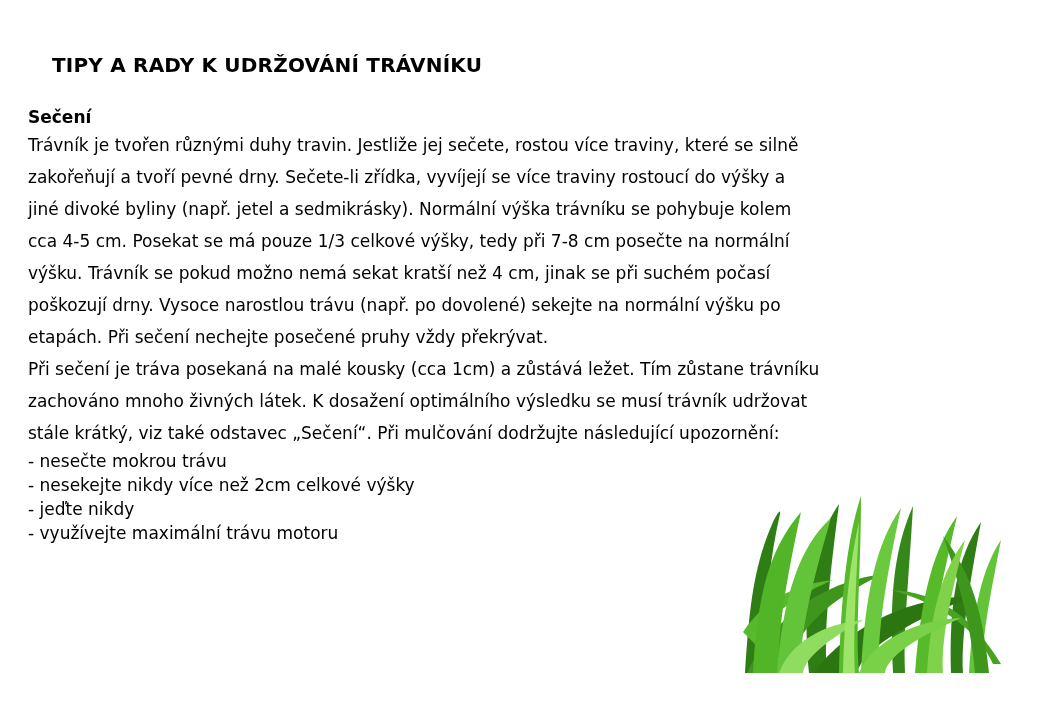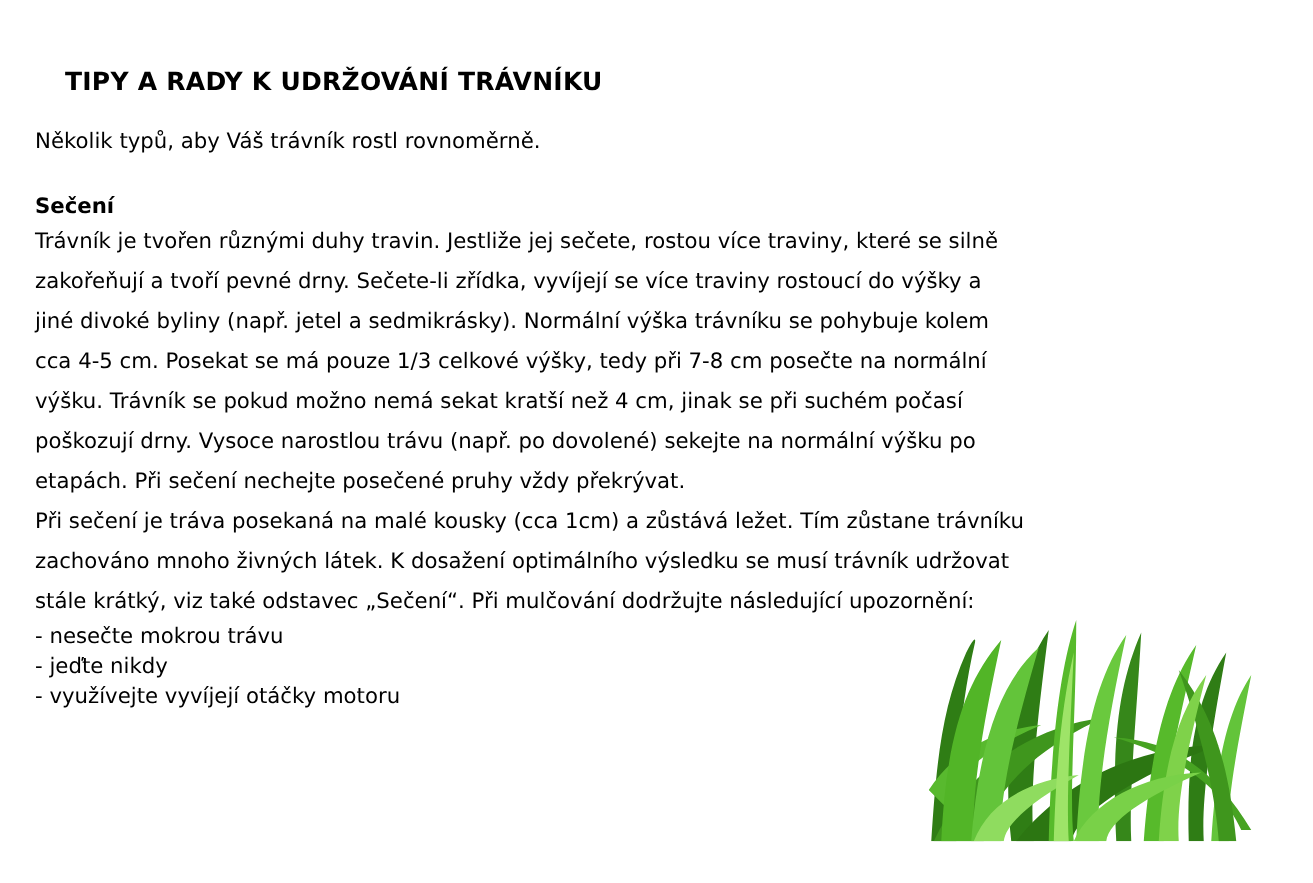--- a/index.html
+++ b/index.html
@@ -56,41 +56,41 @@
   }
   .grass-art svg { display: block; width: 100%; height: 100%; }
 </style>
 </head>
 <body>
 
 <div class="content">
 
   <h1 class="doc-title">TIPY A RADY K UDRŽOVÁNÍ TRÁVNÍKU</h1>
 
-  <p class="intro">Několik typů, aby Váš trávník rostl rovnoměrně.</p>
 
   <h2 class="section-heading">Sečení</h2>
 
   <p class="paragraph">Trávník je tvořen různými duhy travin. Jestliže jej sečete, rostou více traviny, které se silně
 zakořeňují a tvoří pevné drny. Sečete-li zřídka, vyvíjejí se více traviny rostoucí do výšky a
 jiné divoké byliny (např. jetel a sedmikrásky). Normální výška trávníku se pohybuje kolem
 cca 4-5 cm. Posekat se má pouze 1/3 celkové výšky, tedy při 7-8 cm posečte na normální
 výšku. Trávník se pokud možno nemá sekat kratší než 4 cm, jinak se při suchém počasí
 poškozují drny. Vysoce narostlou trávu (např. po dovolené) sekejte na normální výšku po
 etapách. Při sečení nechejte posečené pruhy vždy překrývat.</p>
 
 
   <p class="paragraph">Při sečení je tráva posekaná na malé kousky (cca 1cm) a zůstává ležet. Tím zůstane trávníku
 zachováno mnoho živných látek. K dosažení optimálního výsledku se musí trávník udržovat
 stále krátký, viz také odstavec „Sečení“. Při mulčování dodržujte následující upozornění:</p>
 
   <div class="tips-list">
     <div class="tip-item">- nesečte mokrou trávu</div>
+    <div class="tip-item">- nesekejte nikdy více než 2cm celkové výšky</div>
     <div class="tip-item">- jeďte nikdy</div>
-    <div class="tip-item">- využívejte vyvíjejí otáčky motoru</div>
+    <div class="tip-item">- využívejte maximální trávu motoru</div>
   </div>
 
 </div>
 
 <div class="grass-art" role="img" aria-label="grass clipart">
   <svg viewBox="0 0 260 181" xmlns="http://www.w3.org/2000/svg" preserveAspectRatio="none">
 
     <path d="M2,181 C6,120 10,75 30,30 C34,22 38,16 37,22 C26,70 20,130 22,181 Z" fill="#2f7d15"></path>
     <path d="M66,181 C58,110 70,50 96,12 C88,75 80,140 84,181 Z" fill="#2f7d15"></path>
     <path d="M150,181 C146,100 152,55 170,14 C166,85 160,140 162,181 Z" fill="#36871a"></path>

